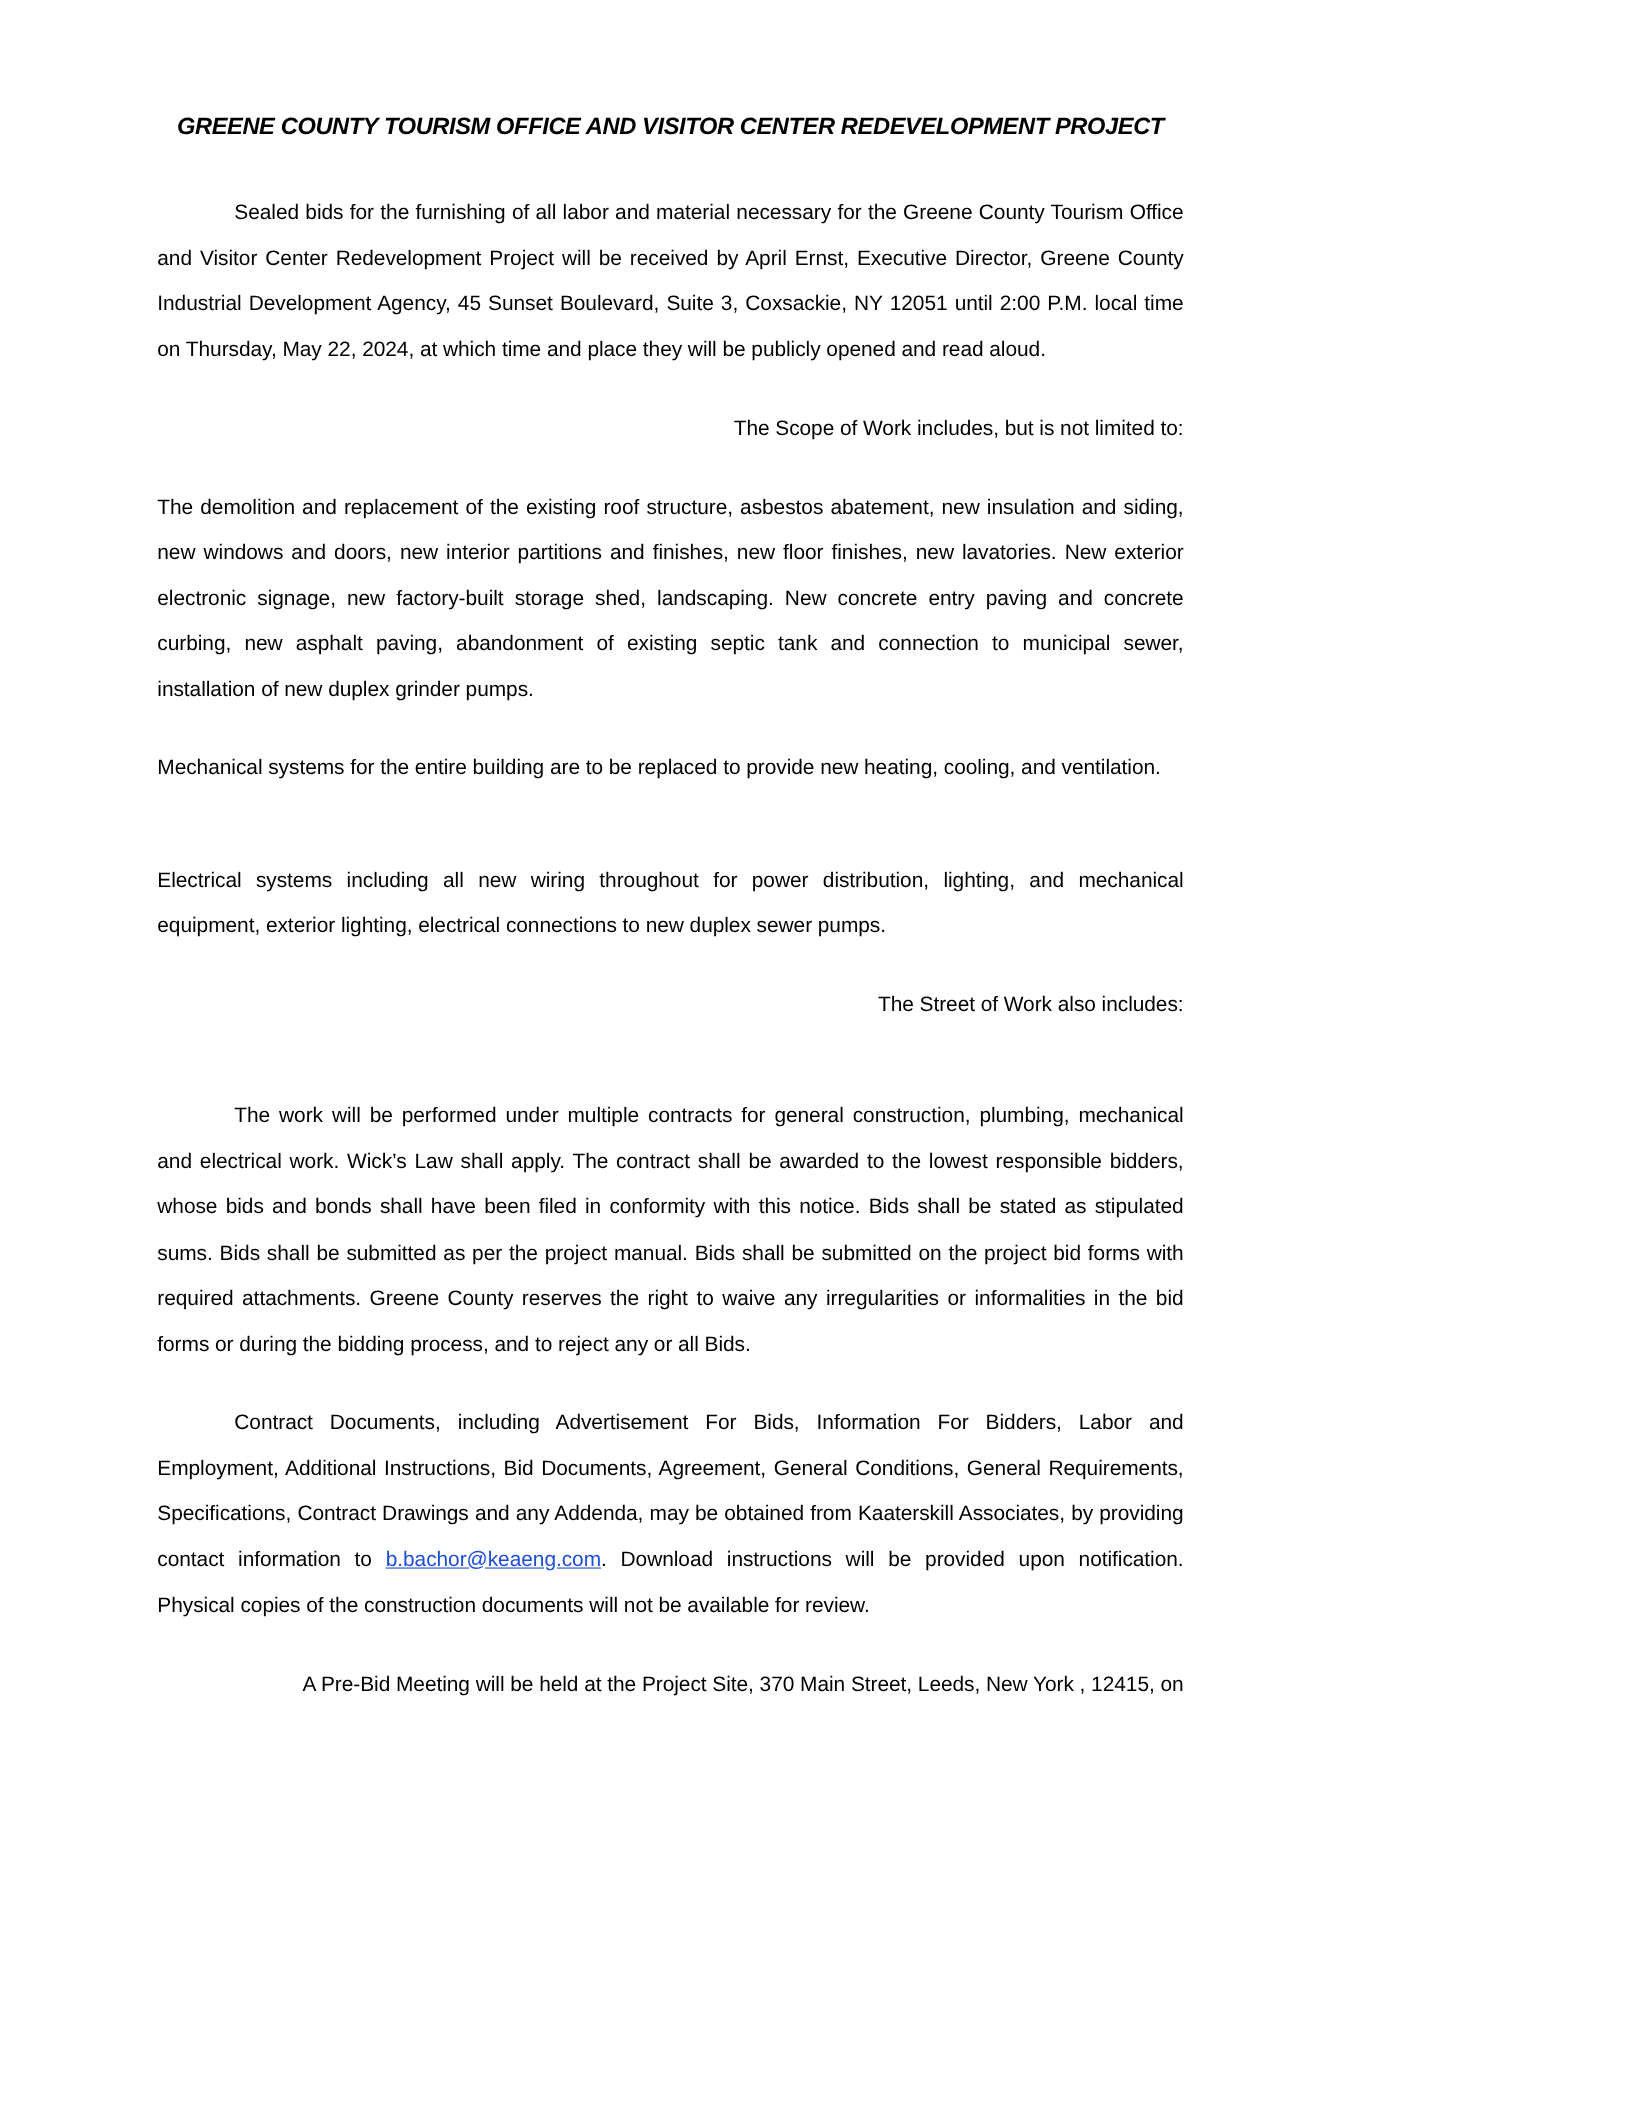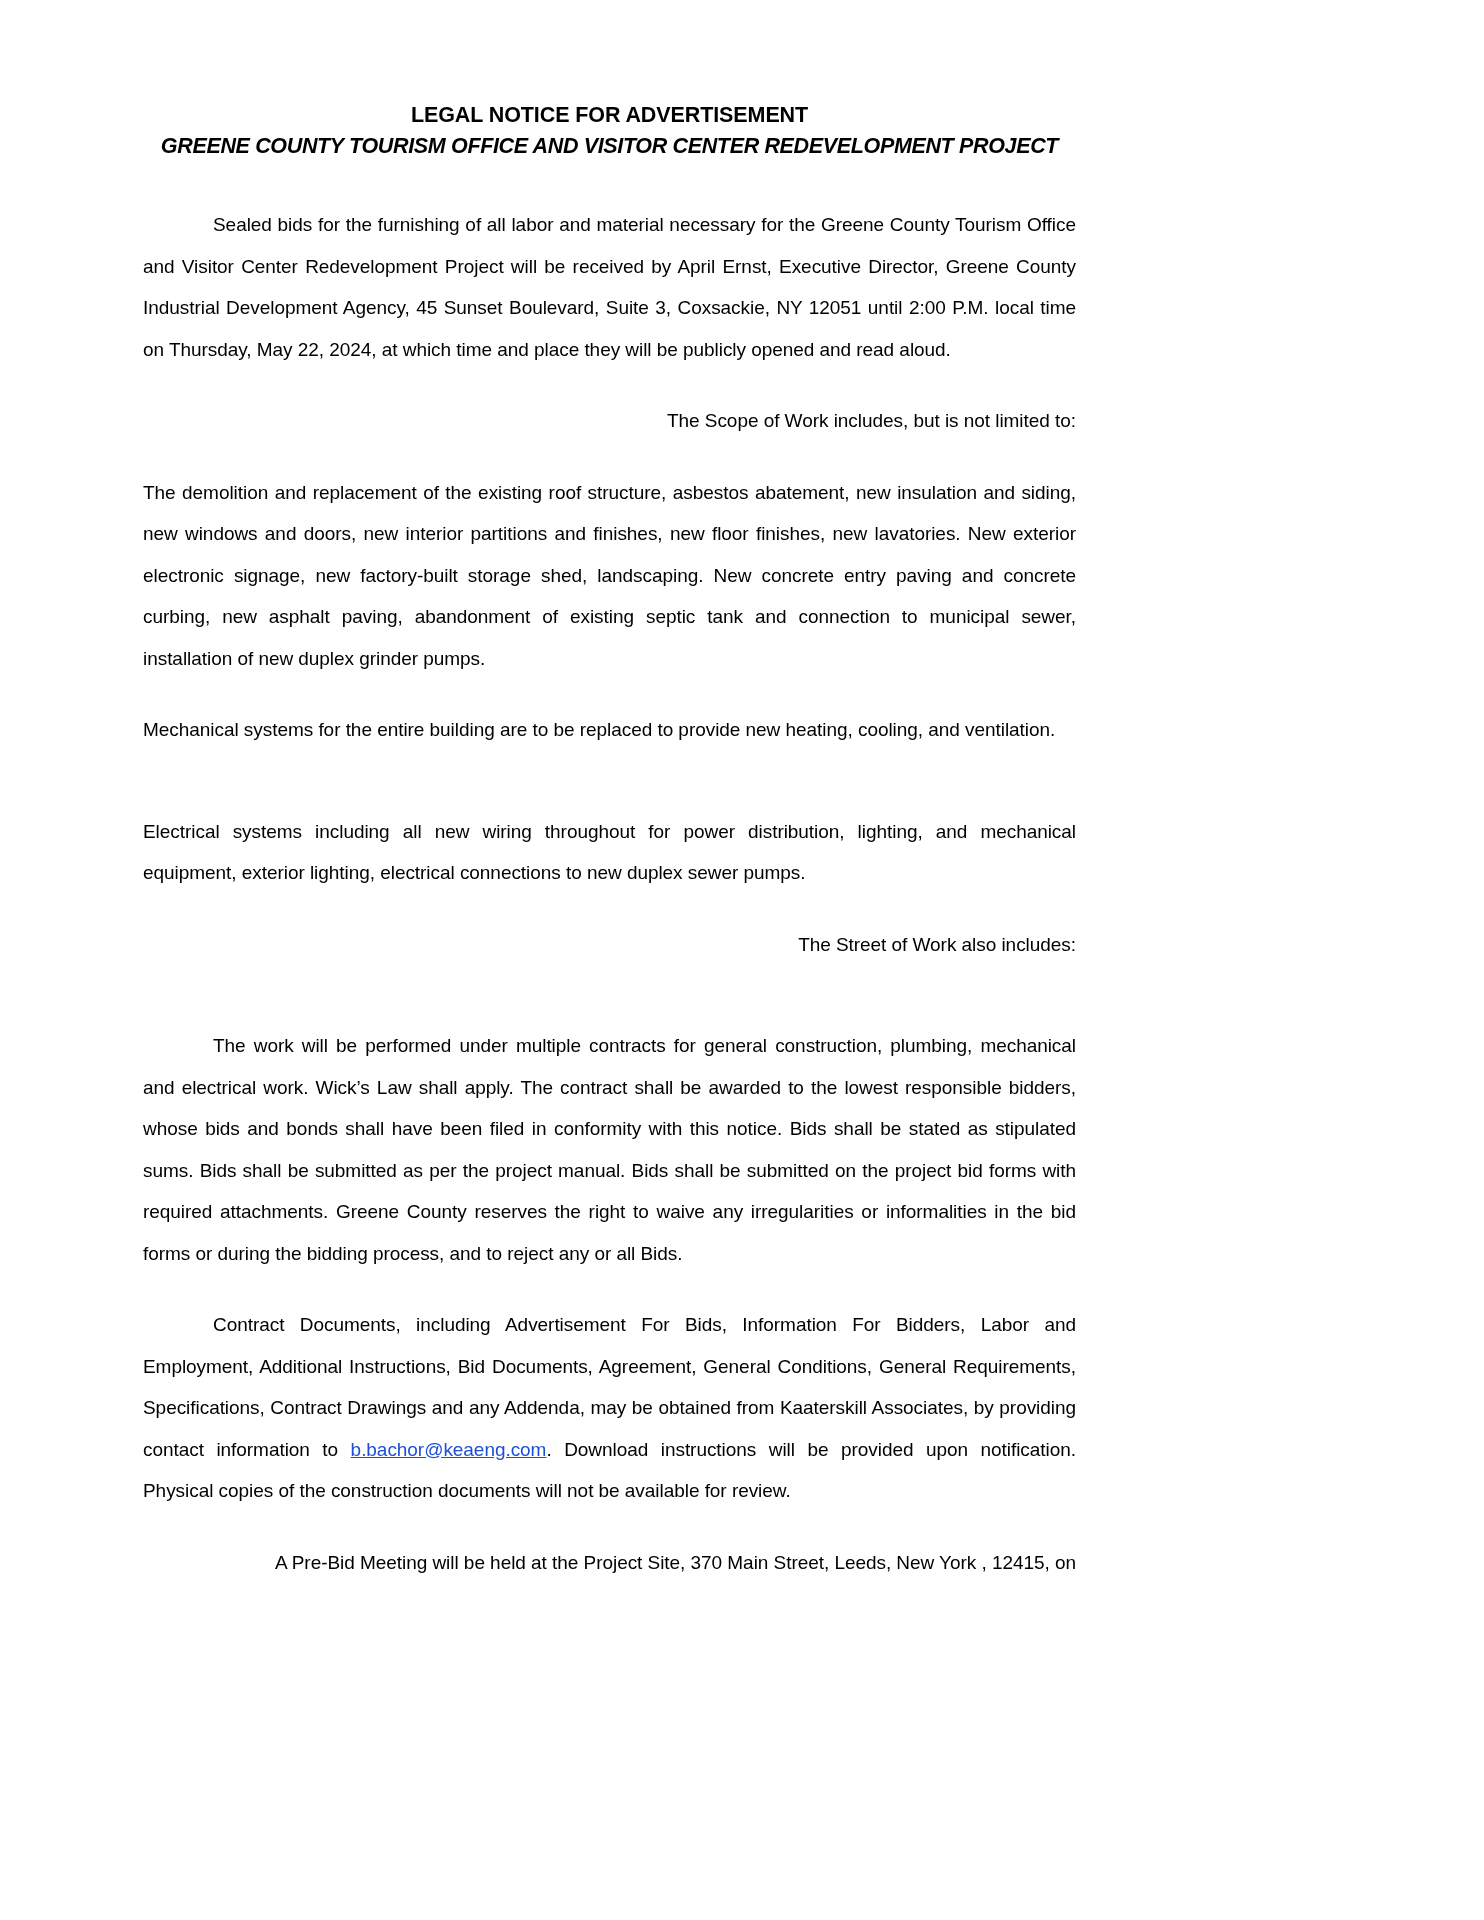--- a/index.html
+++ b/index.html
@@ -68,21 +68,20 @@
     text-decoration: underline;
   }
 </style>
 </head>
 <body>
 
 <div class="page">
   <div class="content">
 
     <div class="title-block">
-      <span class="title-line l1">LEGAL NOTICE FOR ADVERTISEMENT</span>
       <span class="title-line l2">GREENE COUNTY TOURISM OFFICE AND VISITOR CENTER REDEVELOPMENT PROJECT</span>
     </div>
 
     <div class="spacer-after-title"></div>
 
     <p class="body indent">Sealed bids for the furnishing of all labor and material necessary for the Greene County Tourism Office and Visitor Center Redevelopment Project will be received by April Ernst, Executive Director, Greene County Industrial Development Agency, 45 Sunset Boulevard, Suite 3, Coxsackie, NY 12051 until 2:00 P.M. local time on Thursday, May 22, 2024, at which time and place they will be publicly opened and read aloud.</p>
 
     <div class="gap-md"></div>
 
     <p class="body left">The Scope of Work includes, but is not limited to:</p>

